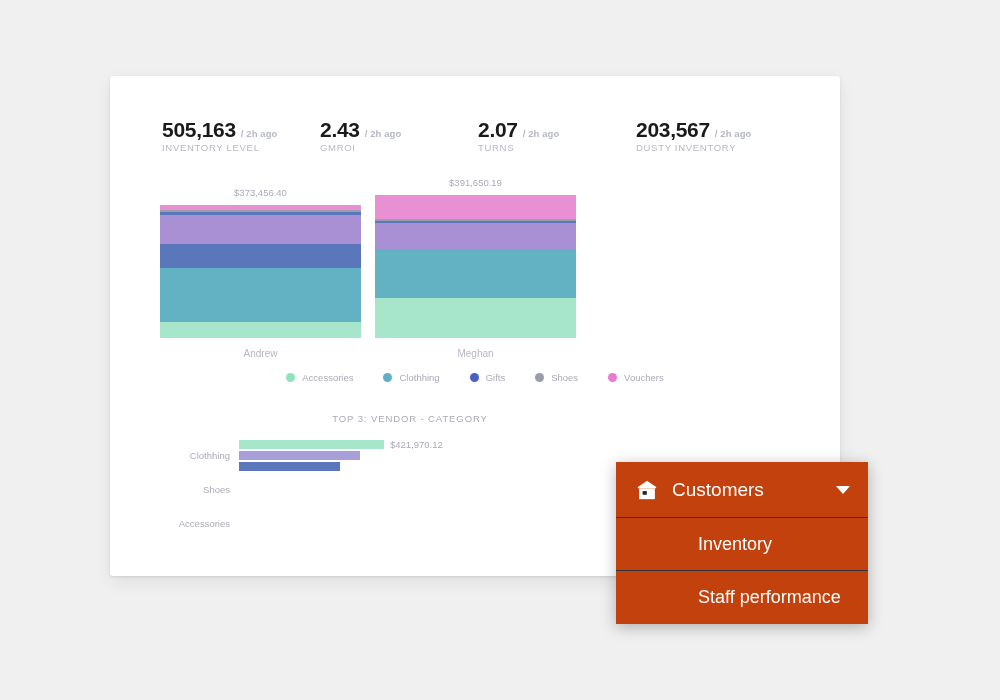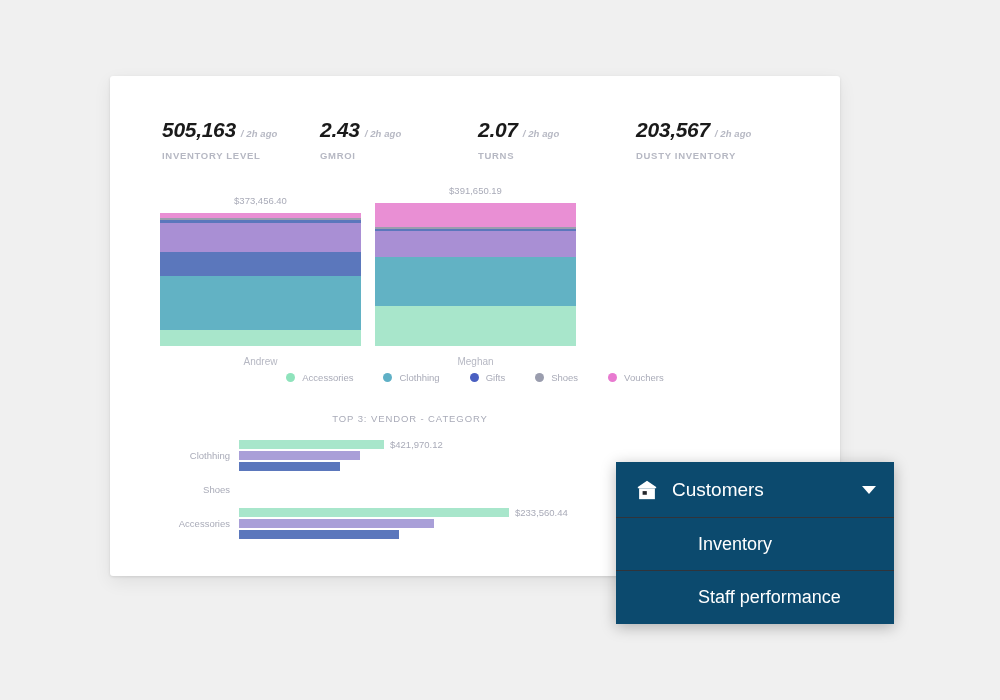--- a/index.html
+++ b/index.html
@@ -35,53 +35,51 @@
     top: 42px;
     width: 640px;
     display: flex;
   }
   .kpi { width: 158px; }
   .kpi-top {
     display: flex;
     align-items: baseline;
     gap: 5px;
     white-space: nowrap;
-    font-style: italic;
   }
   .kpi-value {
     font-size: 21px;
     font-weight: bold;
     color: #1a1a1a;
     letter-spacing: -0.3px;
   }
   .kpi-ago {
     font-size: 9.5px;
     font-weight: bold;
     color: #b6b8c3;
     letter-spacing: 0.1px;
   }
   .kpi-label {
-    margin-top: 8px;
     font-size: 9.5px;
     color: #b6b8c3;
     letter-spacing: 0.7px;
-    font-weight: 700;
+    font-weight: 400;
   }
 
   
   .stacked-chart {
     position: absolute;
     left: 0;
     top: 100px;
     width: 730px;
     height: 190px;
   }
   .stack-group {
     position: absolute;
-    bottom: 20px;
+    bottom: 28px;
   }
   .stack-total {
     position: absolute;
     bottom: 100%;
     left: 0;
     width: 100%;
     text-align: center;
     margin-bottom: 7px;
     font-size: 9.5px;
     color: #a9abb8;
@@ -182,22 +180,22 @@
     font-size: 9.5px;
     color: #a9abb8;
     white-space: nowrap;
   }
 
   
   .dropdown {
     position: absolute;
     left: 616px;
     top: 462px;
-    width: 278px;
-    background: #0c4a6e;
+    width: 252px;
+    background: #c2410c;
     box-shadow: 0 3px 14px rgba(0,0,0,0.28);
     overflow: hidden;
   }
   .dd-header {
     height: 56px;
     display: flex;
     align-items: center;
     padding: 0 18px 0 20px;
     border-bottom: 1px solid #31343a;
     box-sizing: border-box;
@@ -340,32 +338,20 @@
           <div class="hbar-row">
             <div class="hbar" style="width: 101px; background: rgb(91, 119, 188);"></div>
           </div>
         </div>
       </div>
       <div class="hbar-group">
         <div class="hbar-cat">Shoes</div>
       </div>
       <div class="hbar-group">
         <div class="hbar-cat">Accessories</div>
-        <div class="hbar-bars">
-          <div class="hbar-row">
-            <div class="hbar" style="width: 270px; background: rgb(168, 230, 203);"></div>
-            <span class="hbar-val">$233,560.44</span>
-          </div>
-          <div class="hbar-row">
-            <div class="hbar" style="width: 195px; background: rgb(169, 159, 216);"></div>
-          </div>
-          <div class="hbar-row">
-            <div class="hbar" style="width: 160px; background: rgb(91, 119, 188);"></div>
-          </div>
-        </div>
       </div>
     </div>
 
 </div>
 
 <div class="dropdown">
   <div class="dd-header">
     <svg class="dd-store-icon" viewBox="0 0 24 24">
       <path fill="#ffffff" d="M2 8.6 L12 2 L22 8.6 L22 10.2 L2 10.2 Z"></path>
       <rect x="3.4" y="10.2" width="17.2" height="11.8" fill="#ffffff"></rect>

